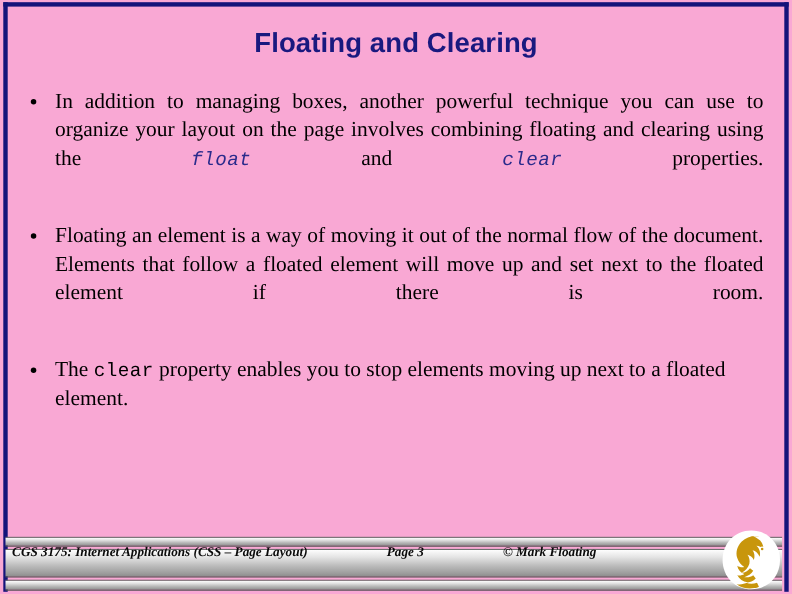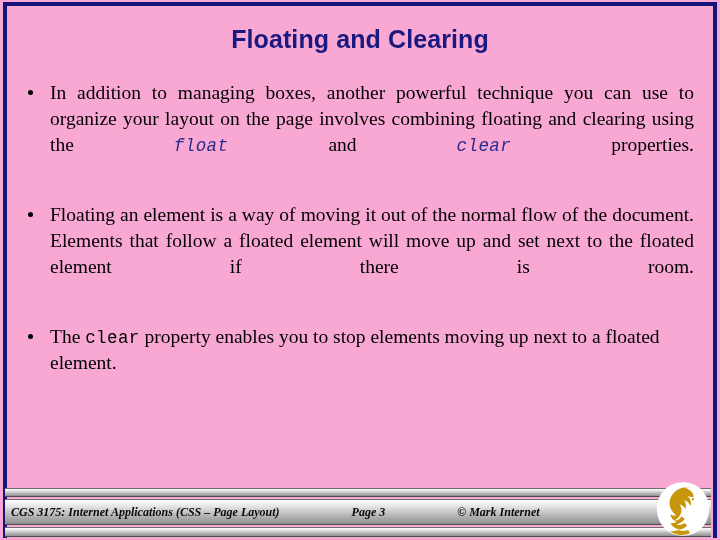--- a/index.html
+++ b/index.html
@@ -99,21 +99,21 @@
     border-bottom: 1px solid #4d4d4d;
     box-sizing: border-box;
   }
   #fbar-top    { top: 2px;  height: 9px; }
   #fbar-main   { top: 13px; height: 26px; }
   #fbar-bottom { top: 41px; height: 10px; }
 
   #footer-text-row {
     position: absolute;
     left: 5px;
-    top: 13px;
+    top: 2px;
     width: 706px;
     height: 26px;
     display: flex;
     align-items: center;
     font-family: "Liberation Serif", "DejaVu Serif", serif;
     font-style: italic;
     font-weight: bold;
     font-size: 12px;
     color: #0a0a0a;
     white-space: nowrap;
@@ -163,21 +163,21 @@
   </div>
 
   <div id="footer">
     <div class="fbar" id="fbar-top"></div>
     <div class="fbar" id="fbar-main"></div>
     <div class="fbar" id="fbar-bottom"></div>
 
     <div id="footer-text-row">
       <span id="footer-course">CGS 3175: Internet Applications (CSS – Page Layout)</span>
       <span id="footer-page">Page 3</span>
-      <span id="footer-copyright">© Mark Internet</span>
+      <span id="footer-copyright">© Mark Floating</span>
     </div>
 
     <div id="logo-wrap">
       <svg viewBox="0 0 100 100" xmlns="http://www.w3.org/2000/svg" aria-hidden="true">
         <path fill="#ffffff" d="M50 4C24 4 5 24 5 50s19 46 45 46 45-20 45-46S76 4 50 4z"></path>
         <g fill="#c8960c">
           <path d="M63 13c-10-2-21 1-28 8-7 7-10 17-7 26 2 6 6 11 11 14-4 1-8 0-11-2 1 6 5 11 11 13-3 2-7 3-11 2 3 6 9 10 16 11-5 3-11 4-17 3 8 6 18 8 28 6 3 0 5-1 7-2l-3-6c-6 2-12 2-17 0 6-1 11-3 15-7l-4-5c-4 3-9 4-14 3 6-2 11-5 14-10l-5-4c-3 4-8 7-13 7 6-3 10-8 12-14 1-5 0-10-3-14 4 1 8 4 10 8 2-5 1-11-2-15 5 1 9 5 11 10 2-6 0-13-5-17 4 0 8 2 11 5 0-7-3-13-9-16-2-2-5-3-7-4z"></path>
           <circle cx="67" cy="33" r="4" fill="#ffffff"></circle>
           <circle cx="67" cy="33" r="2" fill="#c8960c"></circle>
         </g>

